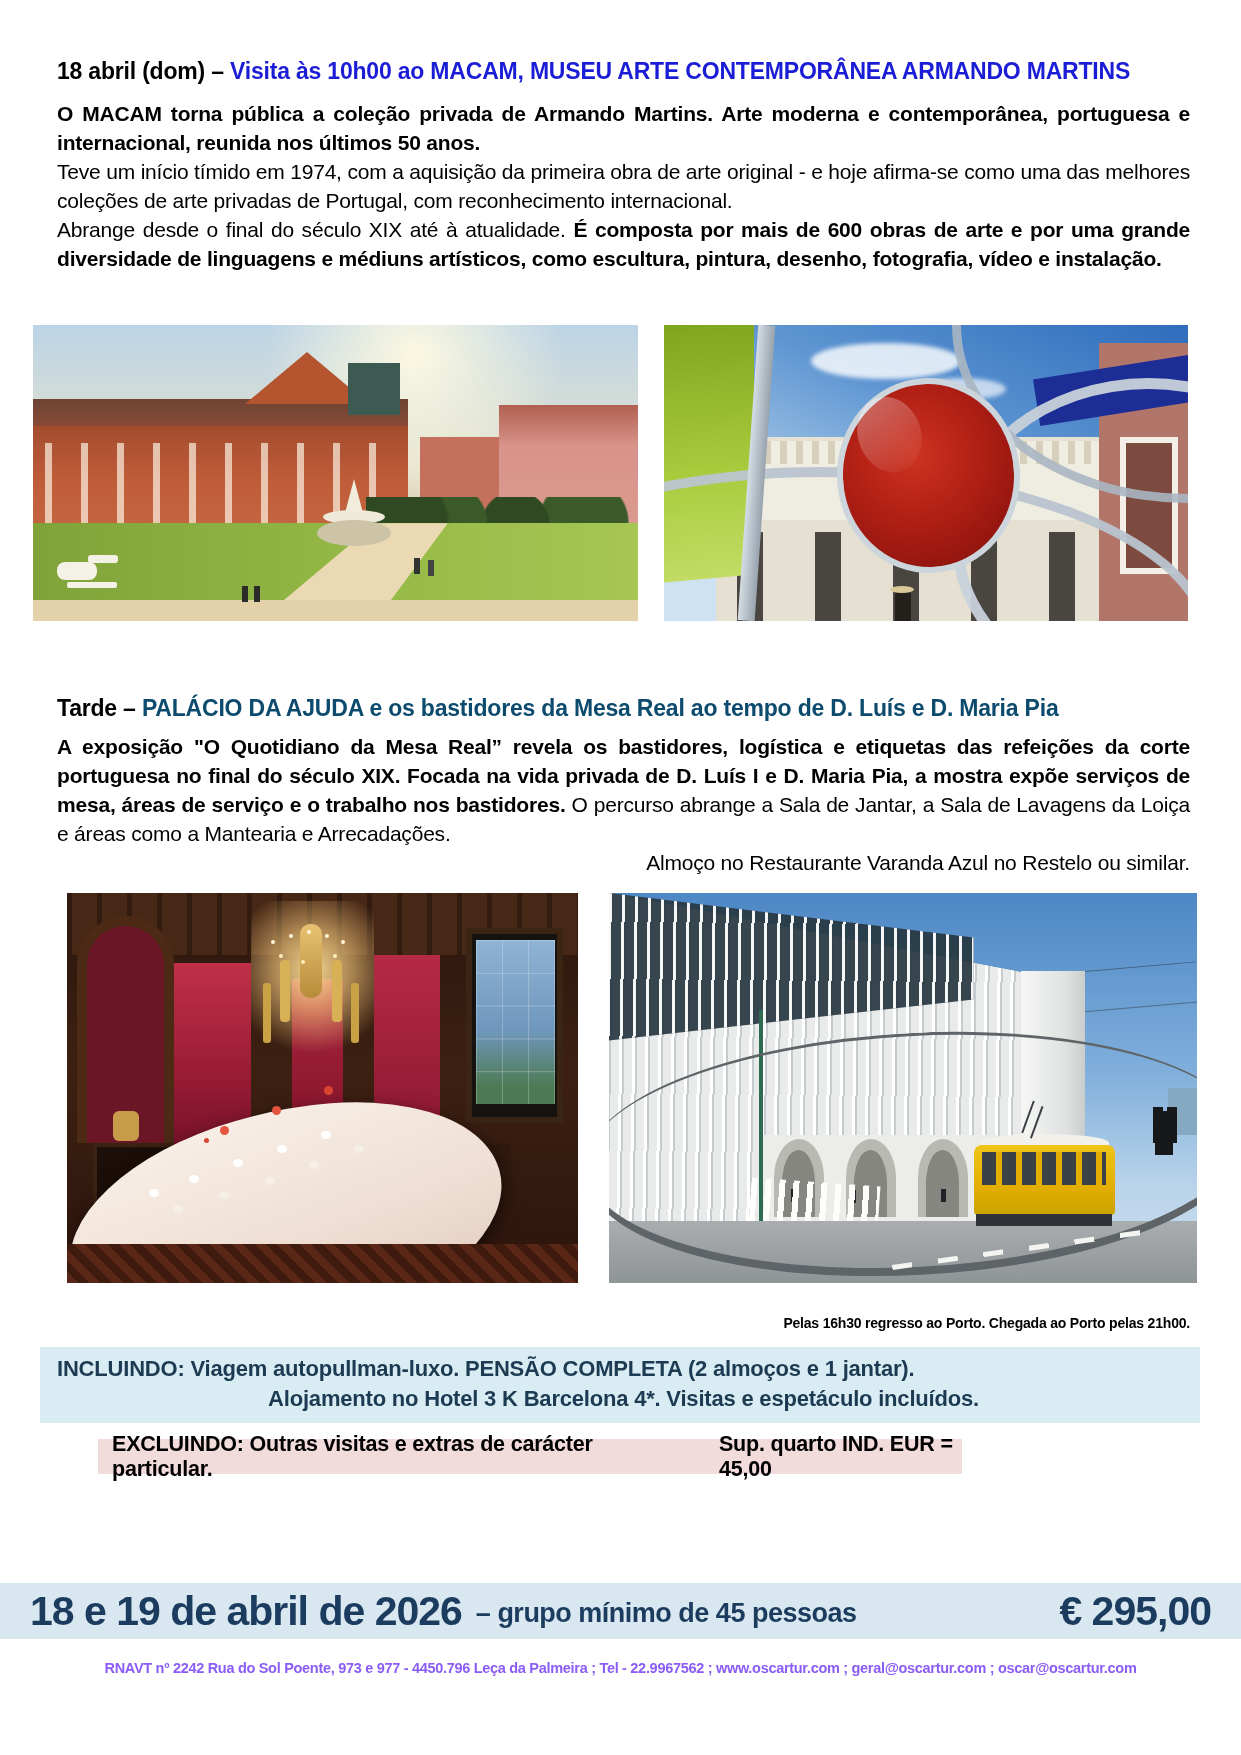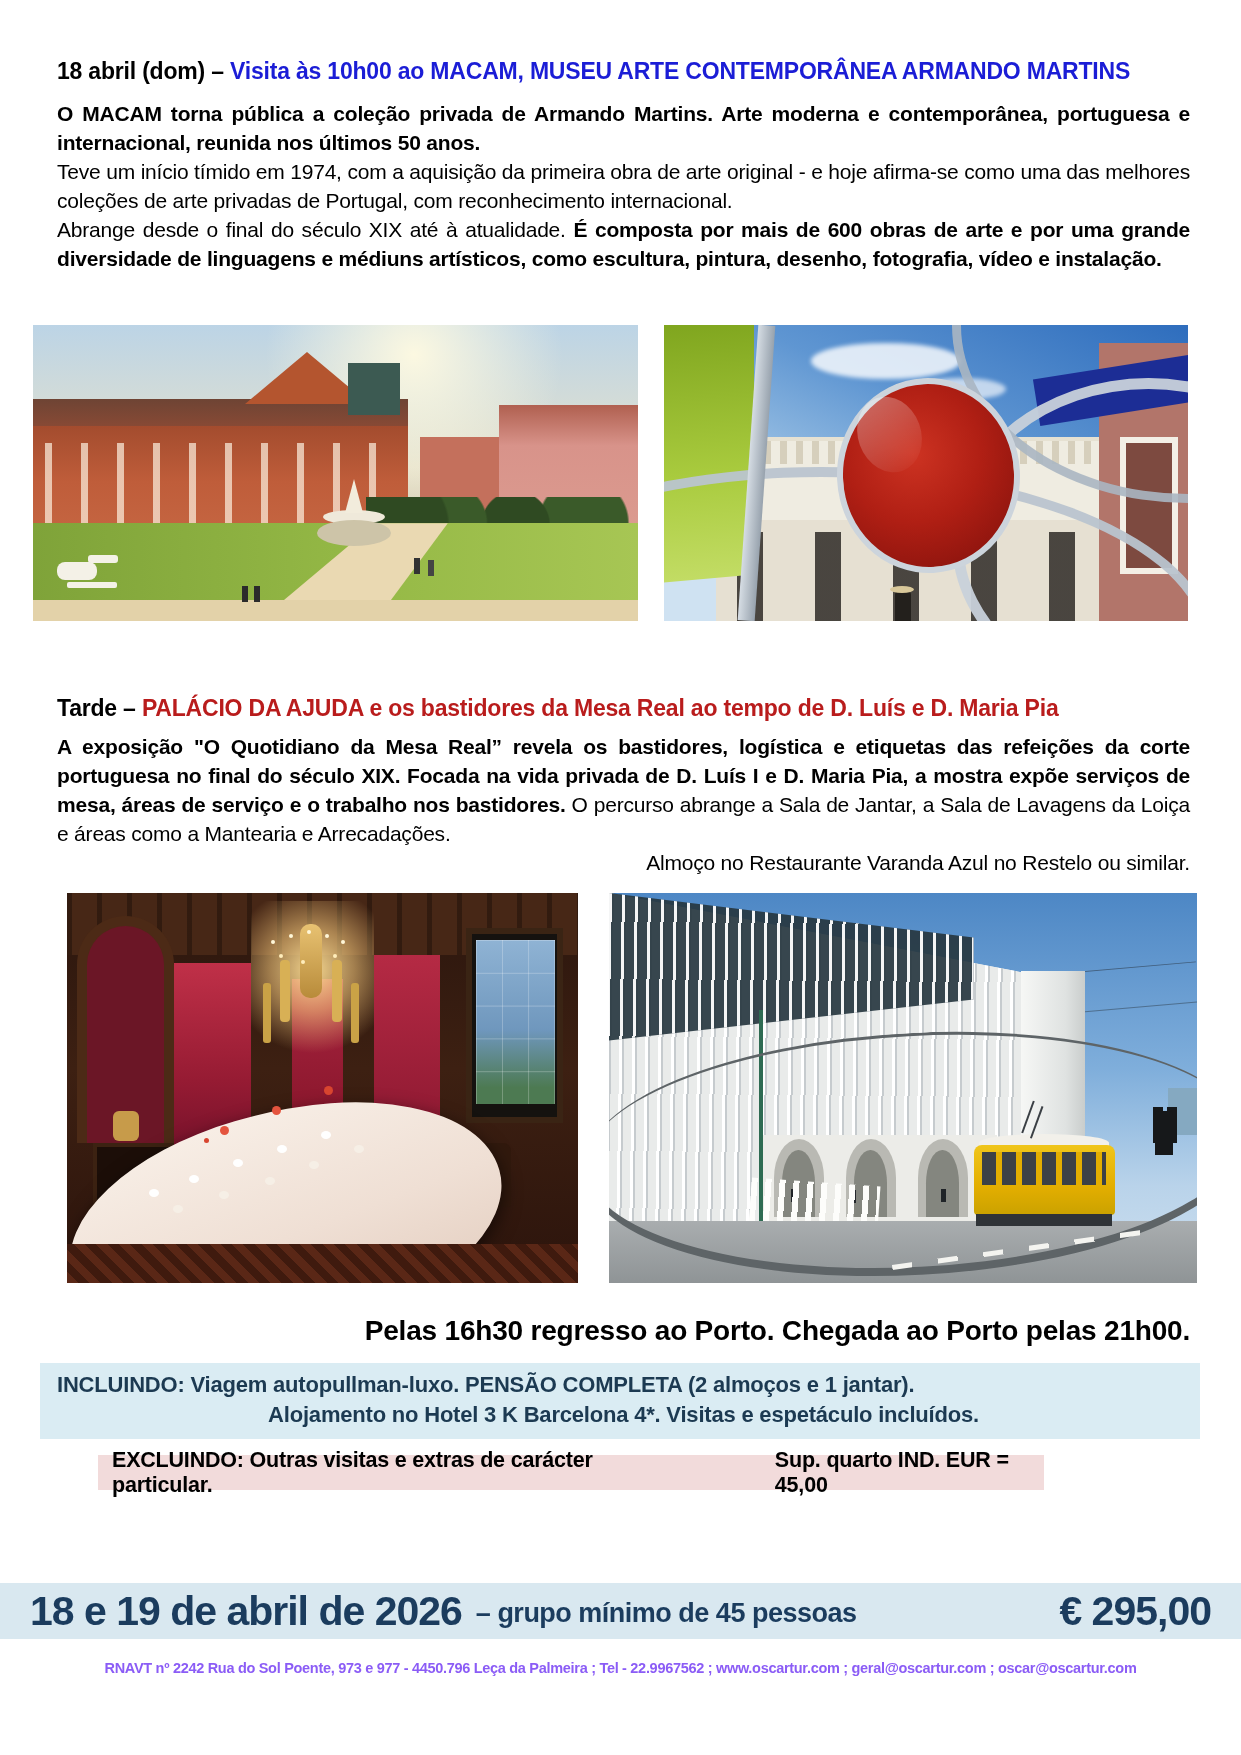--- a/index.html
+++ b/index.html
@@ -6,23 +6,23 @@
   body { background:#ffffff; font-family:"Liberation Sans", sans-serif; }
   .page { position:relative; width:1241px; height:1755px; background:#fff; overflow:hidden;
           padding:58px 51px 0 57px; color:#000; letter-spacing:-0.2px; }
 
   
   .headline { font-size:23px; font-weight:bold; white-space:nowrap; margin-bottom:14px; }
   .headline .blue { color:#1b1dd6; }
   .body-p { font-size:21px; line-height:29px; text-align:justify; }
   .bold { font-weight:bold; }
   .tarde-head { font-size:23px; font-weight:bold; margin:74px 0 10px 0; white-space:nowrap; }
-  .tarde-head .blue { color:#b91c1c; }
+  .tarde-head .blue { color:#0c4a6e; }
   .right-note { font-size:21px; line-height:29px; text-align:right; }
-  .right-note-bold { font-size:28px; font-weight:bold; text-align:right; margin-top:32px; }
+  .right-note-bold { font-size:14px; font-weight:bold; text-align:right; margin-top:32px; }
 
   
   .photo-row1 { display:flex; gap:26px; margin:52px 0 0 -24px; }
   .photo-row2 { display:flex; gap:31px; margin:16px 0 0 10px; }
   .ph { position:relative; overflow:hidden; flex:none; }
   .ph div { position:absolute; }
 
   
   .p1 { width:605px; height:296px; }
   .p1-sky { inset:0; background:
@@ -119,21 +119,21 @@
   .p4-panto { left:38%; bottom:86%; width:2px; height:34px; background:#3a3f44; transform:rotate(20deg); box-shadow:10px 2px 0 #3a3f44; }
   .p4-road { left:0; bottom:0; width:100%; height:16%; background:linear-gradient(180deg,#a9adaf 0%,#8f9496 100%); }
   .p4-track { left:-4%; bottom:4%; width:112%; height:60%; border-top:3px solid #5e6467; border-radius:50%; transform:rotate(-3deg); box-shadow:0 10px 0 -2px #5e6467; background:transparent; }
   .p4-dashes { left:48%; bottom:8%; width:44%; height:5px; background:repeating-linear-gradient(90deg,#f4f4f0 0 20px, rgba(0,0,0,0) 20px 46px); transform:rotate(-8deg); }
   .p4-water { right:0; top:50%; width:5%; height:12%; background:#85a9c1; }
   .p4-photog { right:4%; top:56%; width:18px; height:44px; background:#16181a; border-radius:4px 4px 0 0; box-shadow:-6px -8px 0 -4px #16181a, 8px -8px 0 -4px #16181a; }
 
   
   .including { margin:16px 0 0 -17px; width:1160px; background:#daecf3; color:#1c3a52; font-weight:bold; font-size:22px; line-height:30px; padding:7px 10px 9px 17px; }
   .including .l2 { text-align:center; }
-  .excluding { margin:16px 0 0 41px; width:946px; height:35px; background:#f2dbdb; display:flex; align-items:center; padding-left:14px; font-size:21.5px; font-weight:bold;gap:42px; }
+  .excluding { margin:16px 0 0 41px; width:864px; height:35px; background:#f2dbdb; display:flex; align-items:center; padding-left:14px; font-size:21.5px; font-weight:bold;gap:42px; }
   .excluding .gap { width:42px; }
   .price-bar { position:absolute; left:0; top:1583px; width:1241px; height:56px; background:#d9e8f0; color:#1b3c5e; display:flex; align-items:center; padding:0 30px; }
   .price-date { font-size:41px; font-weight:bold; letter-spacing:-1px; }
   .price-group { font-size:27px; font-weight:bold; margin:8px 0 4px 14px; letter-spacing:-0.5px; }
   .price-amount { font-size:41px; font-weight:bold; margin-left:auto; letter-spacing:-1px; }
   .footer { position:absolute; left:0; top:1660px; width:1241px; text-align:center; color:#8b5cf6; font-weight:bold; font-size:14.5px; letter-spacing:-0.3px; white-space:nowrap; }
 </style>
 </head>
 <body>
 

